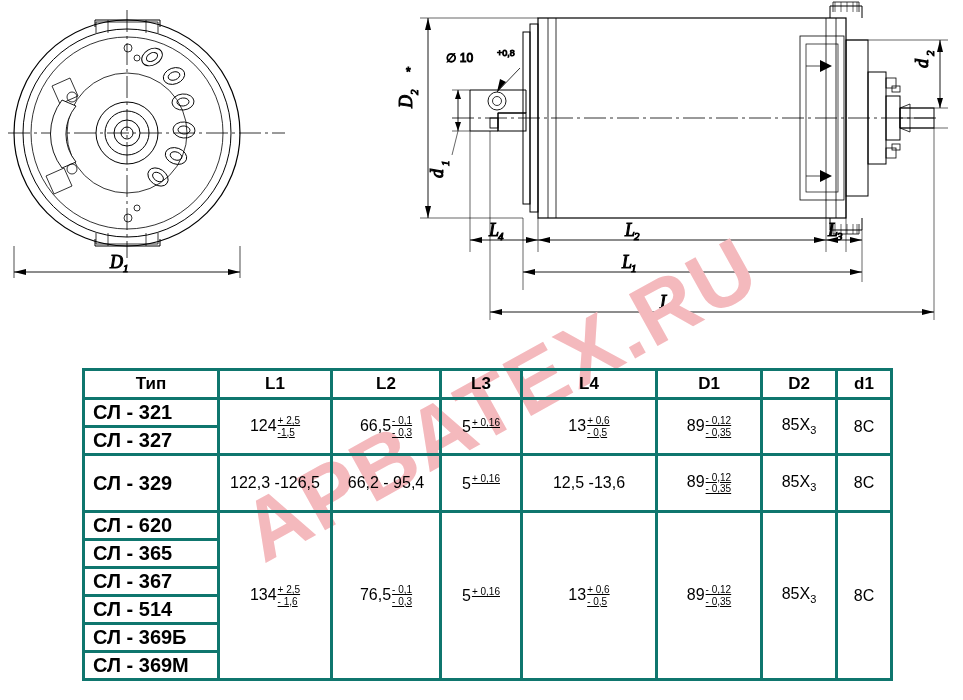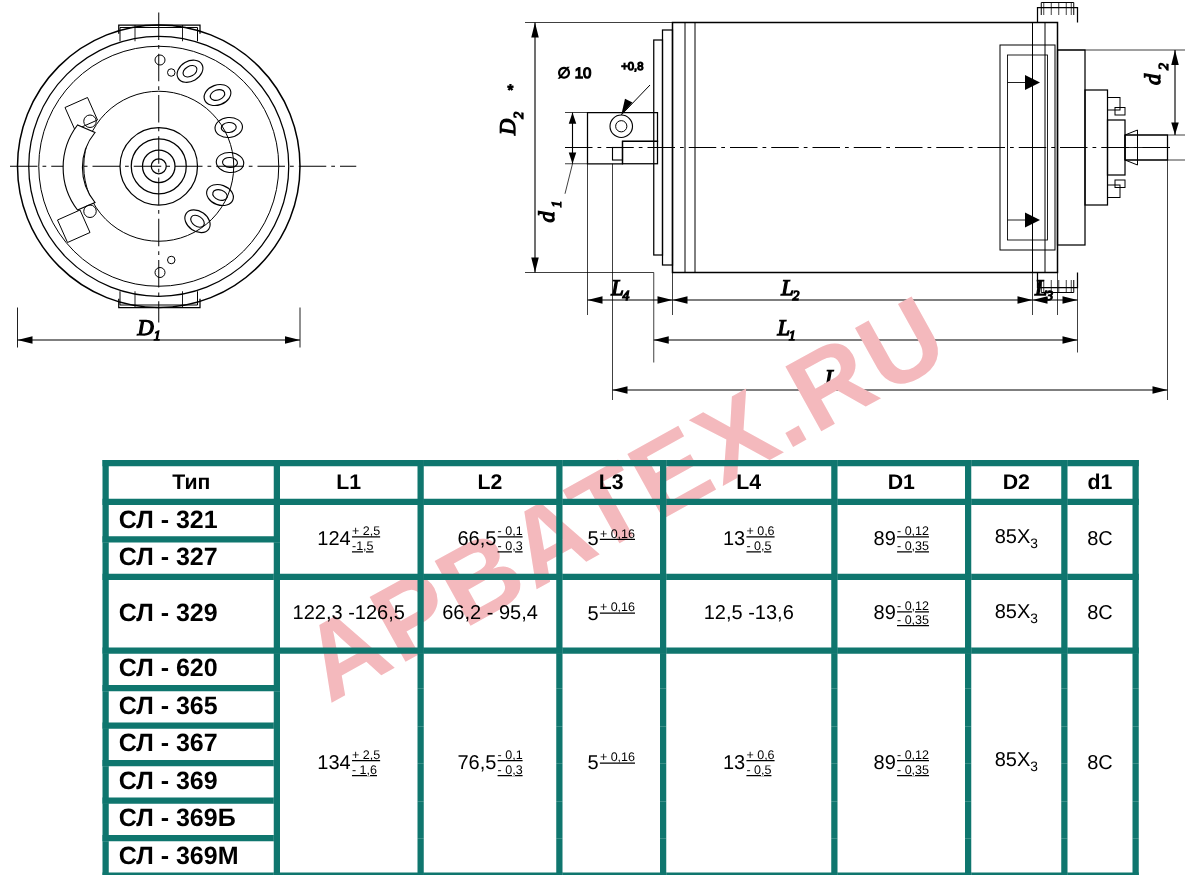--- a/index.html
+++ b/index.html
@@ -52,21 +52,21 @@
   }
   table.spec {
     position: absolute;
     left: 82px;
     top: 368px;
     border-collapse: collapse;
     z-index: 8;
     background: transparent;
   }
   table.spec td, table.spec th {
-    border: 5px solid #0f766e;
+    border: 3px solid #0f766e;
     padding: 0;
     text-align: center;
     vertical-align: middle;
     font-family: "Liberation Sans", sans-serif;
     color: #000000;
     background: transparent;
   }
   table.spec th {
     font-size: 17px;
     font-weight: bold;
@@ -406,21 +406,21 @@
         </td>
         <td class="val" rowspan="6">8C</td>
       </tr>
       <tr>
         <td class="type">СЛ - 365</td>
       </tr>
       <tr>
         <td class="type">СЛ - 367</td>
       </tr>
       <tr>
-        <td class="type">СЛ - 369</td>
+        <td class="type">СЛ - 514</td>
       </tr>
       <tr>
         <td class="type">СЛ - 369Б</td>
       </tr>
       <tr>
         <td class="type">СЛ - 369М</td>
       </tr>
     </tbody>
   </table>
 

